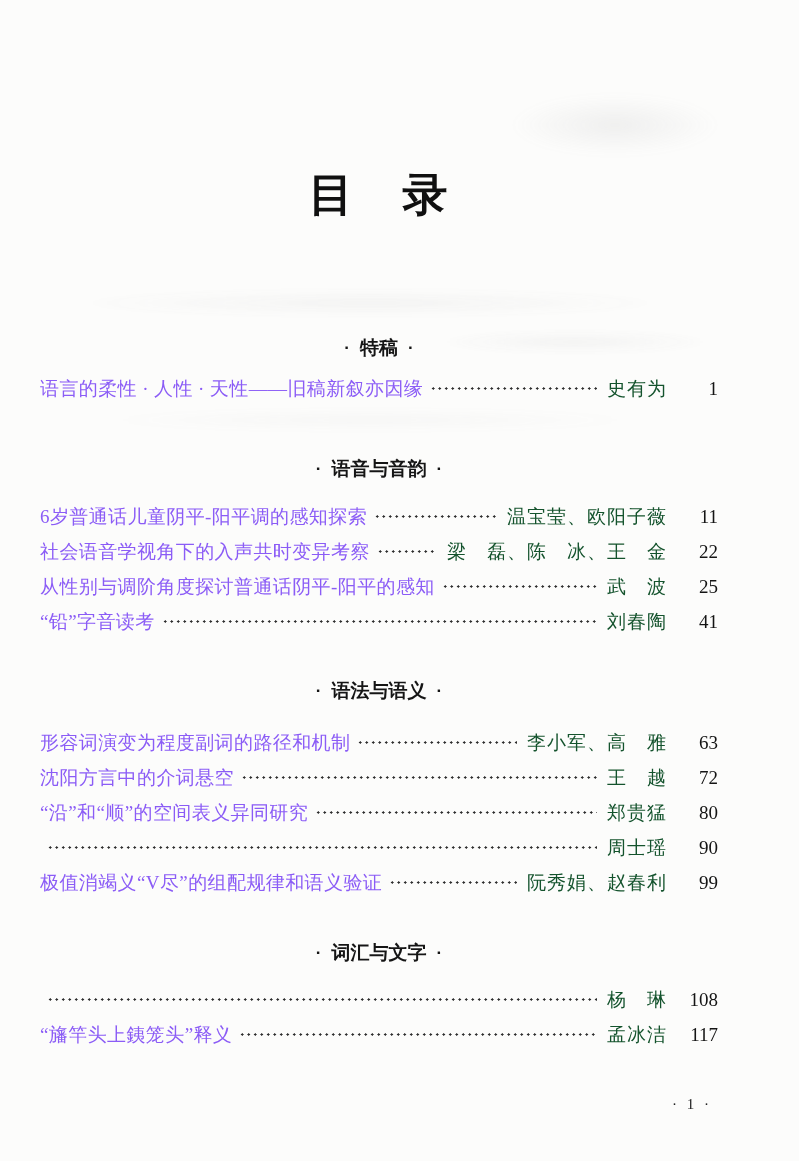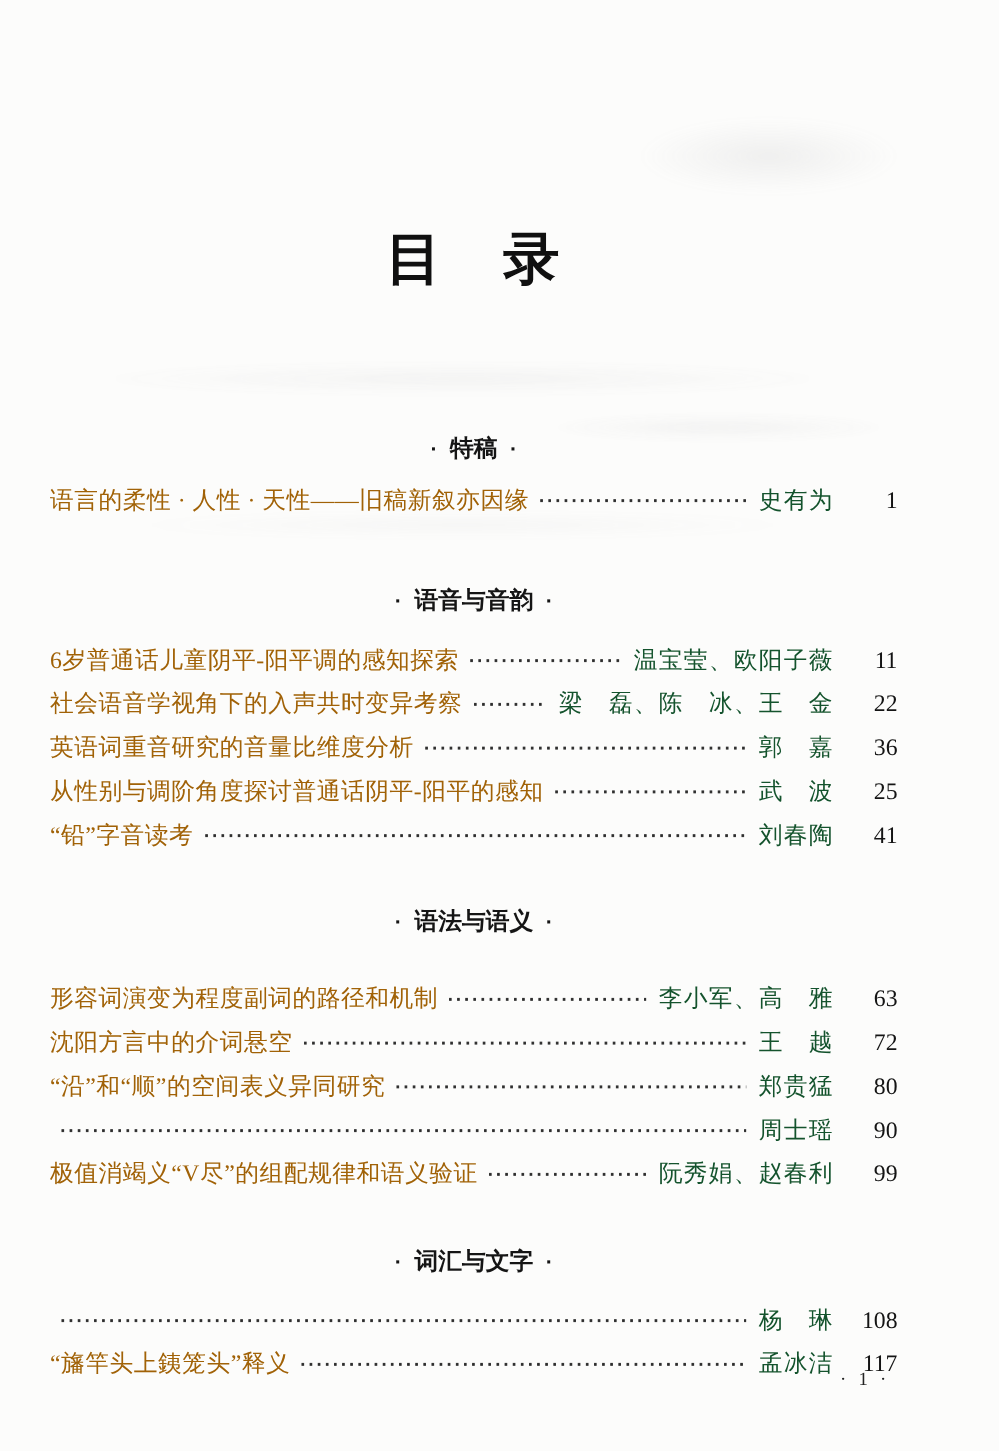--- a/index.html
+++ b/index.html
@@ -10,41 +10,41 @@
   }
   
   .smudge{position:absolute;pointer-events:none;
     background:radial-gradient(ellipse at center, rgba(125,125,130,0.10), rgba(125,125,130,0) 70%);
     filter:blur(4px);}
   .sm1{top:95px;left:510px;width:210px;height:60px;}
   .sm2{top:290px;left:60px;width:620px;height:26px;opacity:.7;}
   .sm3{top:332px;left:430px;width:290px;height:20px;opacity:.8;}
   .sm4{top:410px;left:90px;width:560px;height:20px;opacity:.5;}
 
-  .content{position:absolute;left:40px;top:12px;width:678px;}
+  .content{position:absolute;left:40px;top:0;width:678px;}
 
   .title{
     margin:168px 0 0 0;text-align:center;
     font-family:"Liberation Sans","DejaVu Sans",sans-serif;
     font-weight:700;font-size:45px;line-height:54px;letter-spacing:2px;color:#101010;
   }
 
   .section-heading{
     display:flex;justify-content:center;align-items:center;gap:10px;
     font-family:"Liberation Sans","DejaVu Sans",sans-serif;
     font-weight:700;font-size:19px;line-height:21px;color:#151515;
   }
   .section-heading .dot{font-size:17px;line-height:21px;}
   .sh1{margin-top:115px}.sh2{margin-top:58px}.sh3{margin-top:47px}.sh4{margin-top:48px}
 
   .group{}
-  .g1{margin-top:19px}.g2{margin-top:26px}.g3{margin-top:40px}.g4{margin-top:25px}
+  .g1{margin-top:19px}.g2{margin-top:26px}.g3{margin-top:30px}.g4{margin-top:25px}
   .row{display:flex;align-items:center;height:23px;font-size:19px;line-height:23px;}
   .row + .row{margin-top:12px;}
-  .t{white-space:nowrap;letter-spacing:0.4px;color:#a16207;}
+  .t{white-space:nowrap;letter-spacing:0.4px;color:#8b5cf6;}
   .leader{
     flex:1 1 auto;height:23px;min-width:18px;margin:0 10px 0 7px;
     background-image:radial-gradient(circle, #2e2e2e 1.05px, rgba(0,0,0,0) 1.35px);
     background-size:6.5px 23px;background-position:left center;background-repeat:repeat-x;
   }
   .a{white-space:nowrap;margin-right:14px;letter-spacing:1px;color:#14532d;}
   .p{width:37px;text-align:right;color:#141414;}
 
   .folio{
     position:absolute;top:1096px;left:640px;width:104px;text-align:center;
@@ -87,26 +87,20 @@
       <span class="t">6岁普通话儿童阴平-阳平调的感知探索</span>
       <span class="leader"></span>
       <span class="a">温宝莹、欧阳子薇</span>
       <span class="p">11</span>
     </div>
     <div class="row">
       <span class="t">社会语音学视角下的入声共时变异考察</span>
       <span class="leader"></span>
       <span class="a">梁　磊、陈　冰、王　金</span>
       <span class="p">22</span>
-    </div>
-    <div class="row">
-      <span class="t">英语词重音研究的音量比维度分析</span>
-      <span class="leader"></span>
-      <span class="a">郭　嘉</span>
-      <span class="p">36</span>
     </div>
     <div class="row">
       <span class="t">从性别与调阶角度探讨普通话阴平-阳平的感知</span>
       <span class="leader"></span>
       <span class="a">武　波</span>
       <span class="p">25</span>
     </div>
     <div class="row">
       <span class="t">“铅”字音读考</span>
       <span class="leader"></span>

